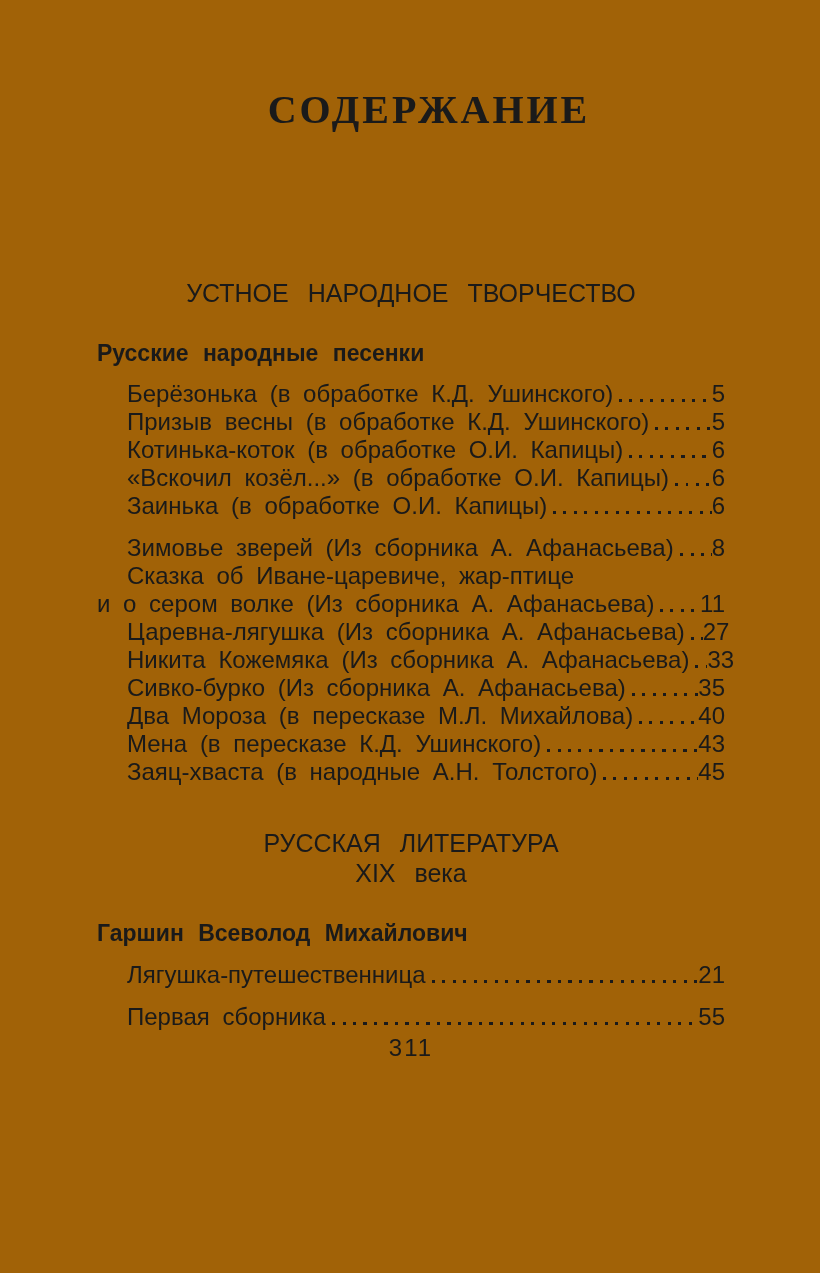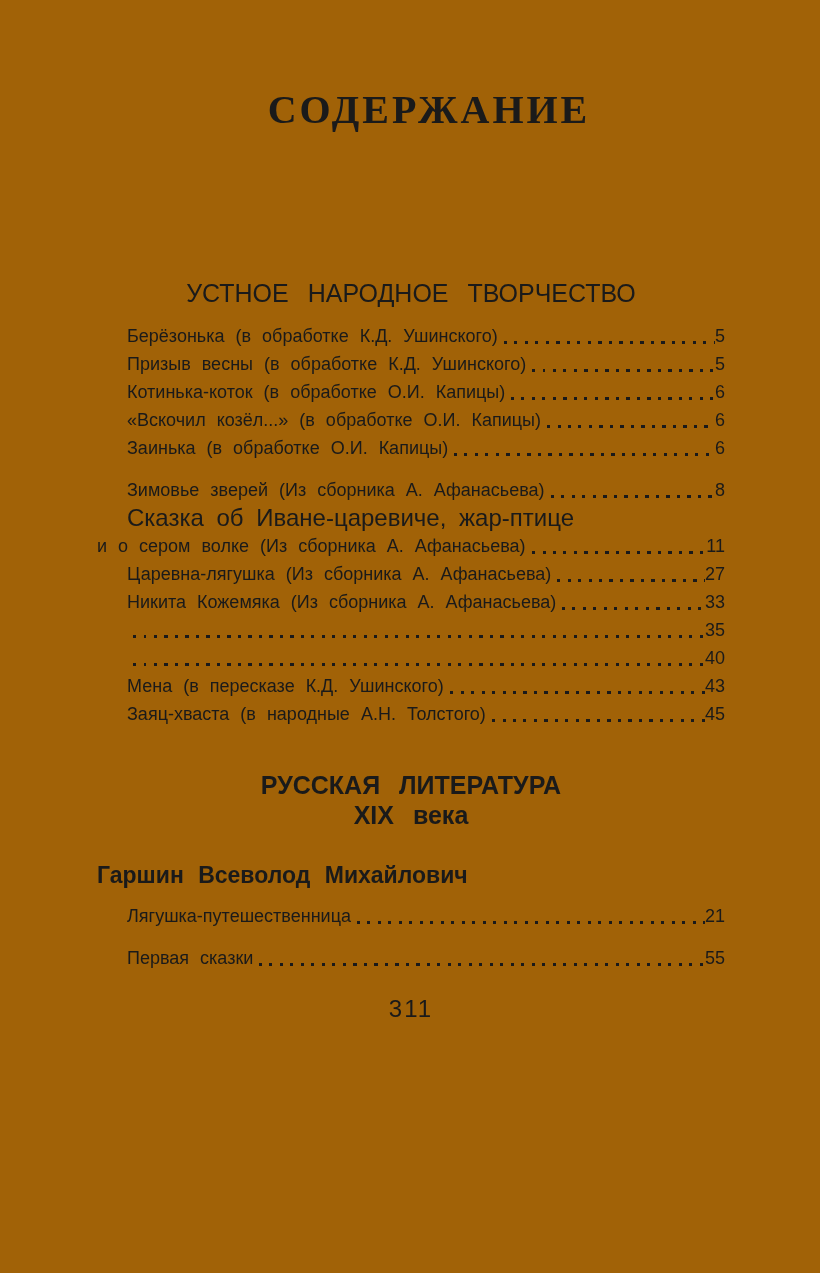--- a/index.html
+++ b/index.html
@@ -35,38 +35,37 @@
     margin: 13px;
     margin-top: 148px;
     text-align: center;
     font-weight: normal;
     font-size: 25px;
     word-spacing: 12px;
     line-height: 30px;
   }
   .section-heading.second {
     margin-top: 42px;
-    font-weight: bold;
   }
   .subheading {
     margin: 0;
     margin-top: 33px;
     font-weight: bold;
     font-size: 23px;
     word-spacing: 8px;
     line-height: 1.1;
   }
   .entries {
     margin-top: 14px;
     padding-left: 30px;
   }
   .entry {
     display: flex;
     align-items: baseline;
-    font-size: 18px;
+    font-size: 24px;
     line-height: 28px;
     word-spacing: 6px;
   }
   .entry-preline {
     font-size: 24px;
     line-height: 28px;
     word-spacing: 6px;
   }
   .entry-title {
     white-space: nowrap;
@@ -78,37 +77,38 @@
     margin-left: 6px;
     margin-bottom: 6px;
     min-width: 12px;
     background-image: repeating-linear-gradient(to right, #1a1a1a 0 3px, transparent 3px 10.5px);
     background-position: left bottom;
   }
   .entry-page {
     white-space: nowrap;
   }
   .page-number {
-    margin-top: 23px;
+    margin-top: 3px;
     text-align: center;
     font-size: 24px;
     letter-spacing: 2px;
   }
 </style>
 </head>
 <body>
 
 <div class="page">
 
   <h1 class="book-title">СОДЕРЖАНИЕ</h1>
 
   <div class="content">
 
     <h2 class="section-heading">УСТНОЕ НАРОДНОЕ ТВОРЧЕСТВО</h2>
 
+    <h3 class="subheading">Русские народные песенки</h3>
     <div class="entries">
       <div class="entry">
         <span class="entry-title">Берёзонька (в обработке К.Д. Ушинского)</span>
         <span class="leader"></span>
         <span class="entry-page">5</span>
       </div>
       <div class="entry">
         <span class="entry-title">Призыв весны (в обработке К.Д. Ушинского)</span>
         <span class="leader"></span>
         <span class="entry-page">5</span>
@@ -146,24 +146,26 @@
         <span class="entry-title">Царевна-лягушка (Из сборника А. Афанасьева)</span>
         <span class="leader"></span>
         <span class="entry-page">27</span>
       </div>
       <div class="entry">
         <span class="entry-title">Никита Кожемяка (Из сборника А. Афанасьева)</span>
         <span class="leader"></span>
         <span class="entry-page">33</span>
       </div>
       <div class="entry">
+        <span class="entry-title">Сивко-бурко (Из сборника А. Афанасьева)</span>
         <span class="leader"></span>
         <span class="entry-page">35</span>
       </div>
       <div class="entry">
+        <span class="entry-title">Два Мороза (в пересказе М.Л. Михайлова)</span>
         <span class="leader"></span>
         <span class="entry-page">40</span>
       </div>
       <div class="entry">
         <span class="entry-title">Мена (в пересказе К.Д. Ушинского)</span>
         <span class="leader"></span>
         <span class="entry-page">43</span>
       </div>
       <div class="entry">
         <span class="entry-title">Заяц-хваста (в народные А.Н. Толстого)</span>
@@ -181,21 +183,21 @@
     <div class="entries">
       <div class="entry">
         <span class="entry-title">Лягушка-путешественница</span>
         <span class="leader"></span>
         <span class="entry-page">21</span>
       </div>
     </div>
 
     <div class="entries">
       <div class="entry">
-        <span class="entry-title">Первая сказки</span>
+        <span class="entry-title">Первая сборника</span>
         <span class="leader"></span>
         <span class="entry-page">55</span>
       </div>
     </div>
 
     <div class="page-number">311</div>
 
   </div>
 </div>
 

